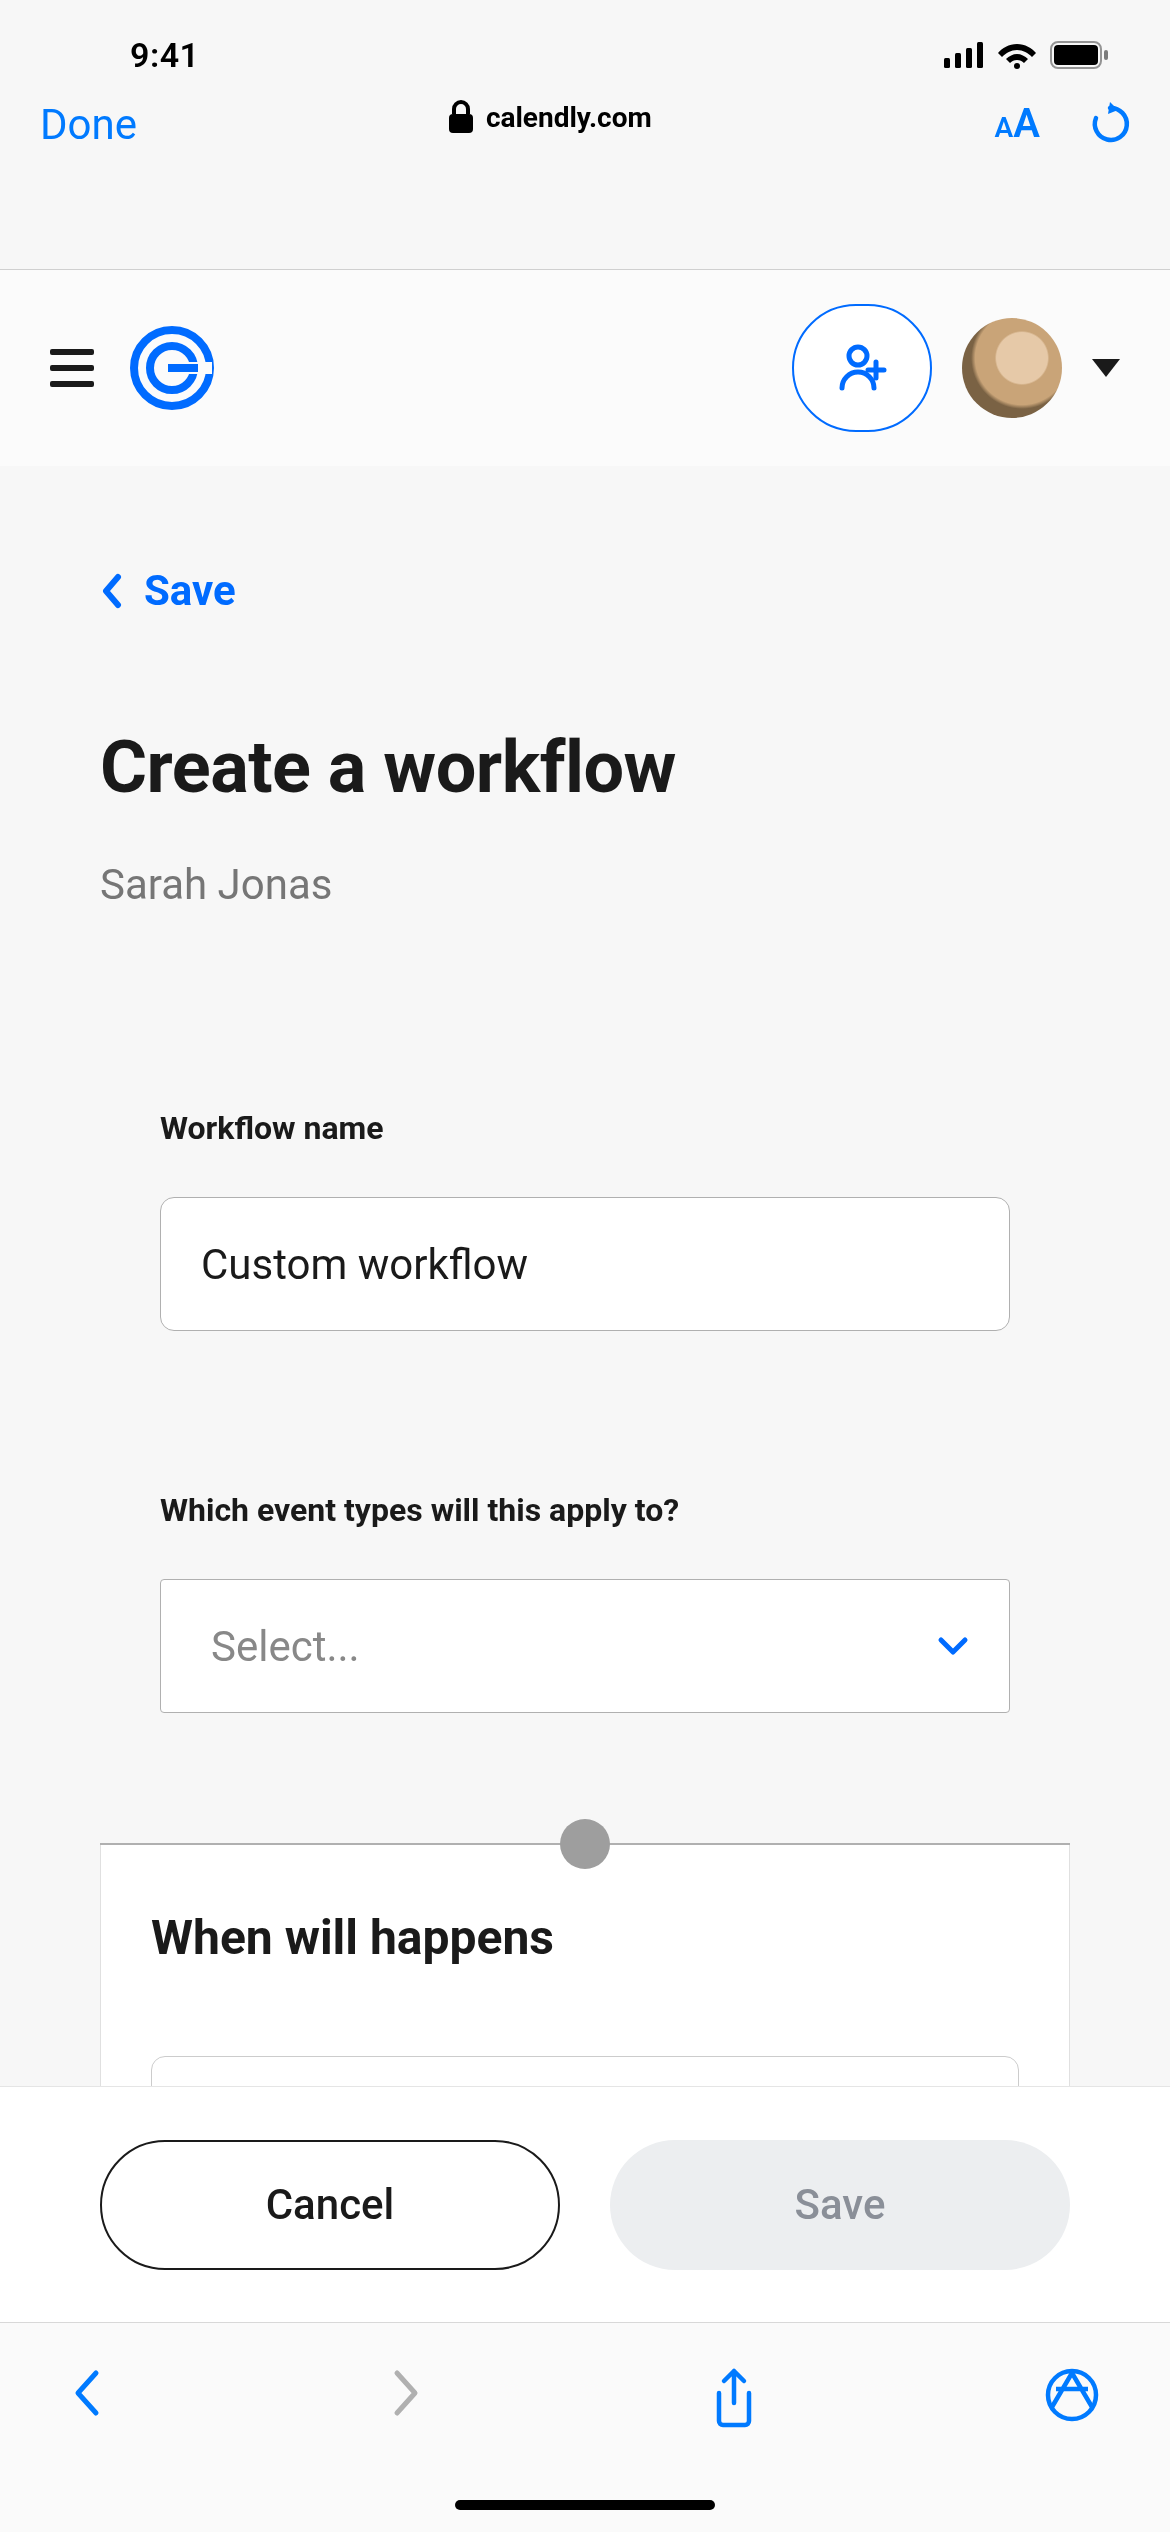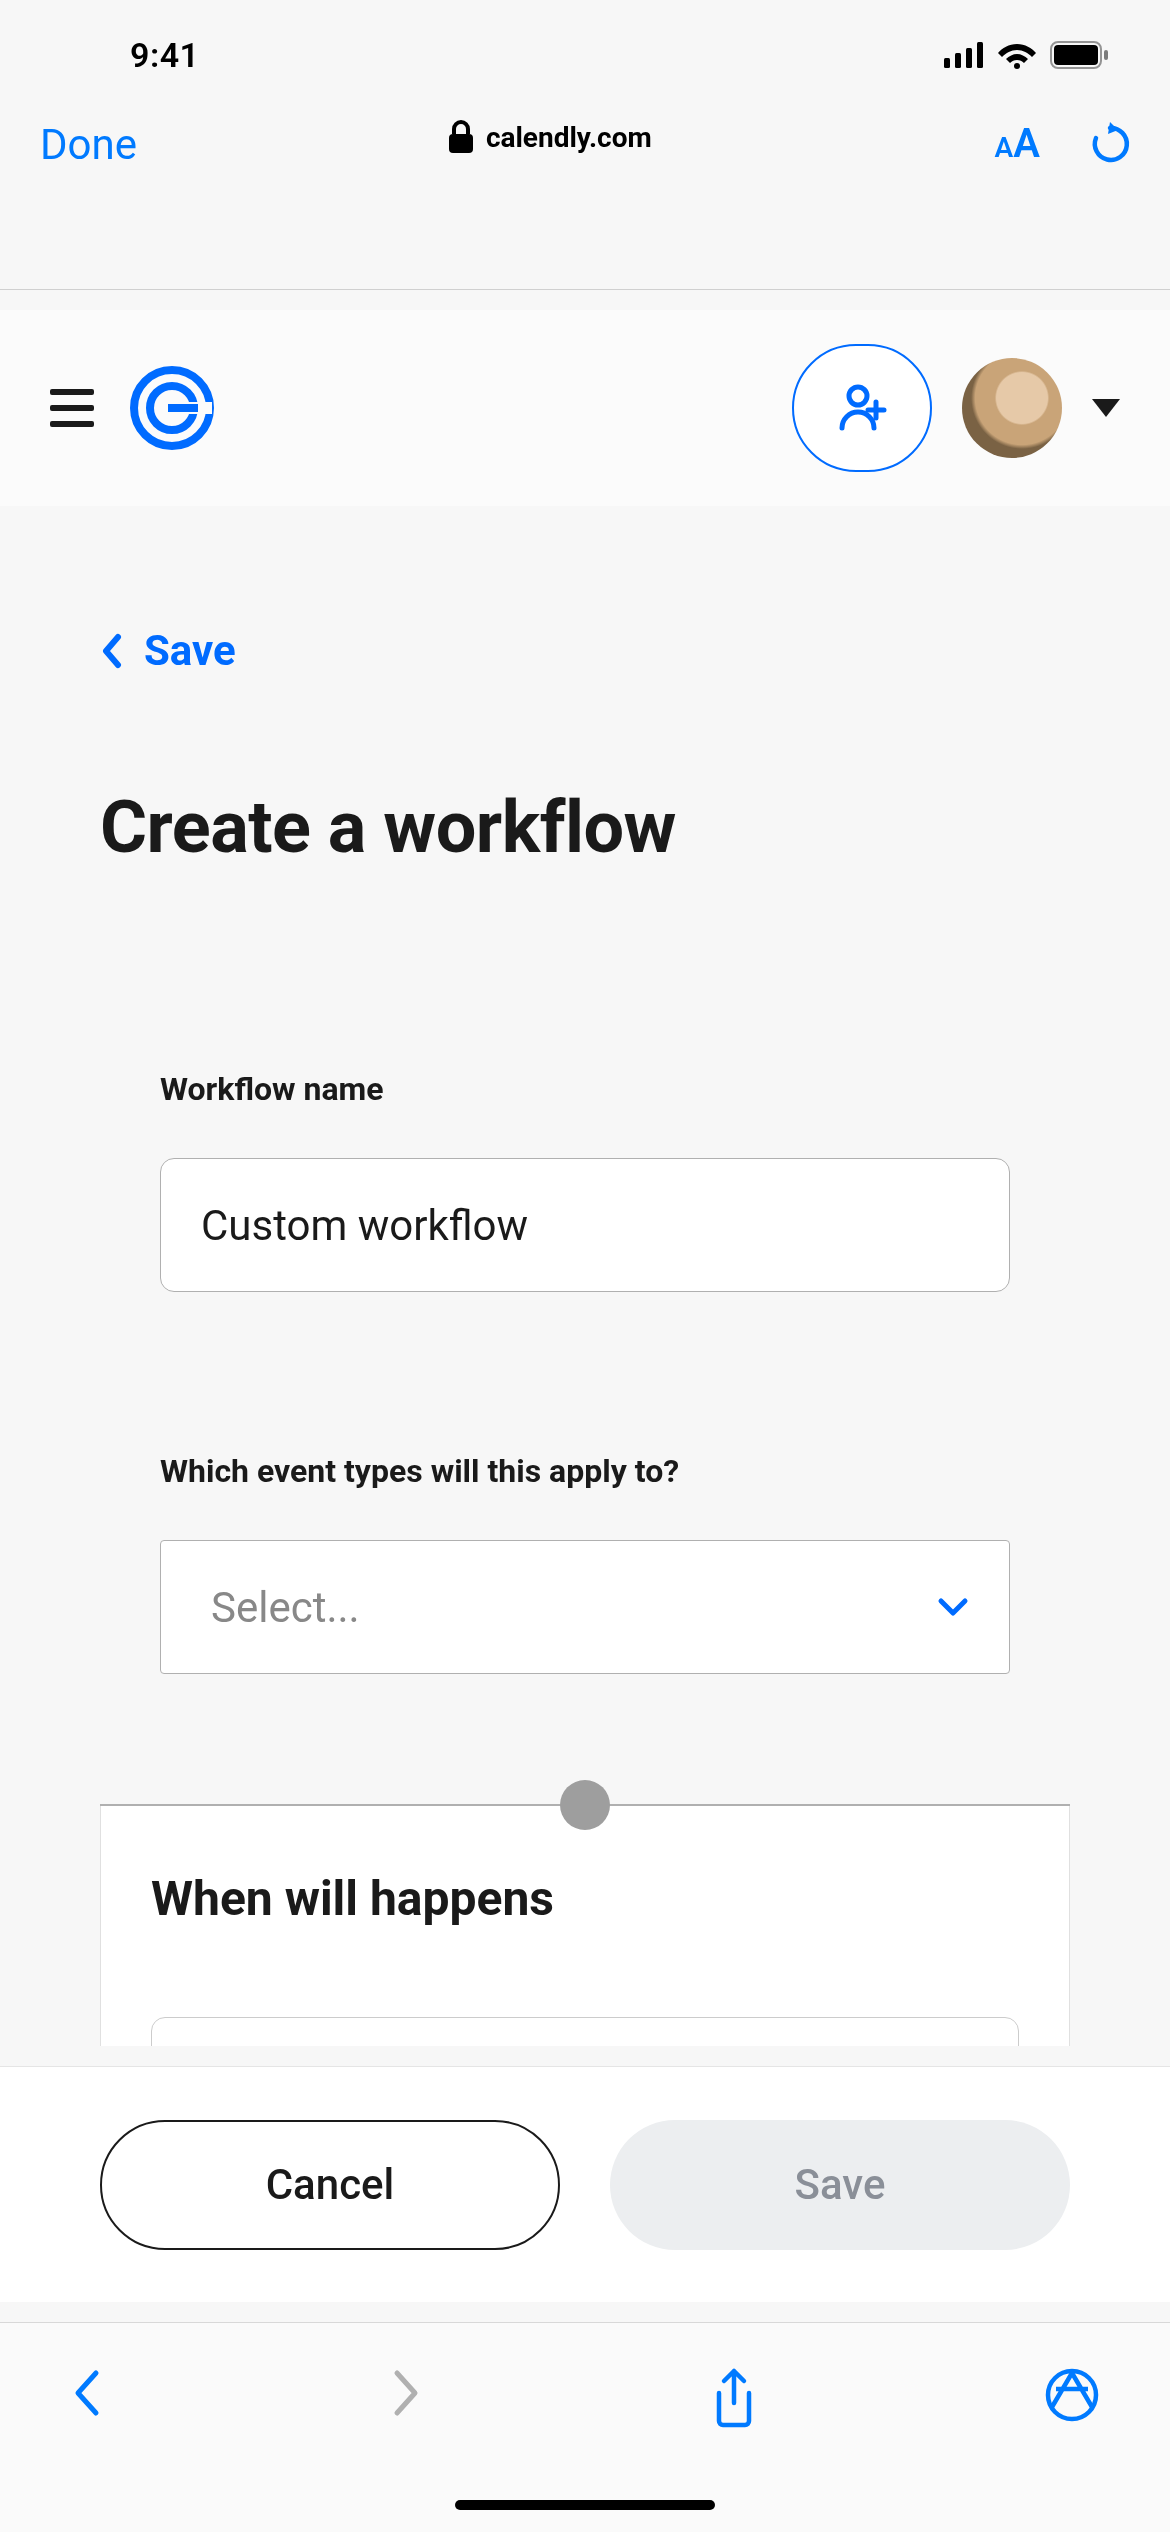--- a/index.html
+++ b/index.html
@@ -1,17 +1,17 @@
 <!DOCTYPE html>
 <html><head>
   <meta charset="utf-8">
   <style>
     * { box-sizing: border-box; margin: 0; padding: 0; -webkit-font-smoothing: antialiased; }
     html, body { width: 1170px; height: 2532px; overflow: hidden; font-family: -apple-system, BlinkMacSystemFont, "Segoe UI", Roboto, Helvetica, Arial, sans-serif; background: #f7f7f7; }
-    .screen { width: 1170px; height: 2532px; position: relative; display: flex; flex-direction: column; gap: 20px; }
+    .screen { width: 1170px; height: 2532px; position: relative; display: flex; flex-direction: column; }
 
     
     .status-bar { height: 100px; display: flex; align-items: center; justify-content: space-between; padding: 10px 60px 0 130px; }
     .status-time { font-size: 34px; font-weight: 600; letter-spacing: 0.5px; }
     .status-right { display: flex; align-items: center; gap: 14px; }
 
     
     .safari-top { height: 170px; border-bottom: 1px solid #d0d0d0; display: flex; align-items: flex-start; justify-content: space-between; padding: 0 40px; }
     .done-btn { color: #007aff; font-size: 42px; font-weight: 400; }
     .url-wrap { display: flex; align-items: center; gap: 12px; font-size: 28px; font-weight: 700; color: #000; }
@@ -139,20 +139,21 @@
 
   <div class="content">
     <div class="inner">
       <div class="back-link">
         <svg width="22" height="36" viewBox="0 0 22 36">
             <path d="M18 4 L6 18 L18 32" fill="none" stroke="#006bff" stroke-width="6" stroke-linecap="round" stroke-linejoin="round"></path>
           </svg>
         <span>Save</span>
       </div>
       <div class="page-title">Create a workflow</div>
+      <div class="subtitle">Sarah Jonas</div>
 
       <div class="form-block">
         <div class="field-label">Workflow name</div>
         <input class="text-input" value="Custom workflow" style="">
 
         <div class="spacer"></div>
 
         <div class="field-label">Which event types will this apply to?</div>
         <div class="select-box">
           <span>Select...</span>

